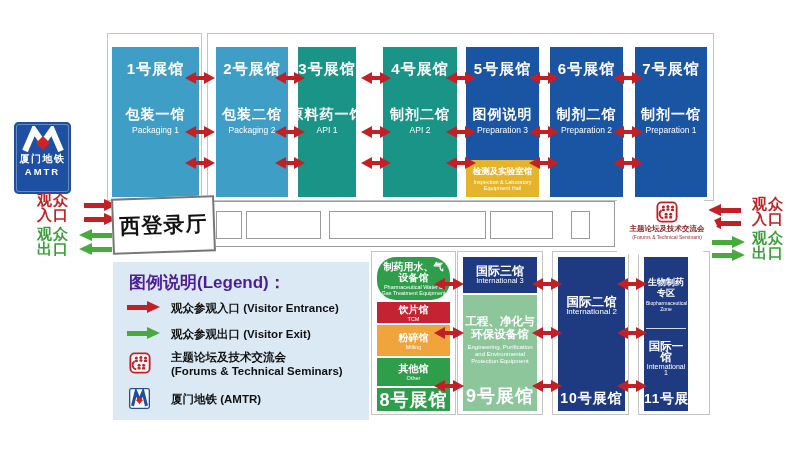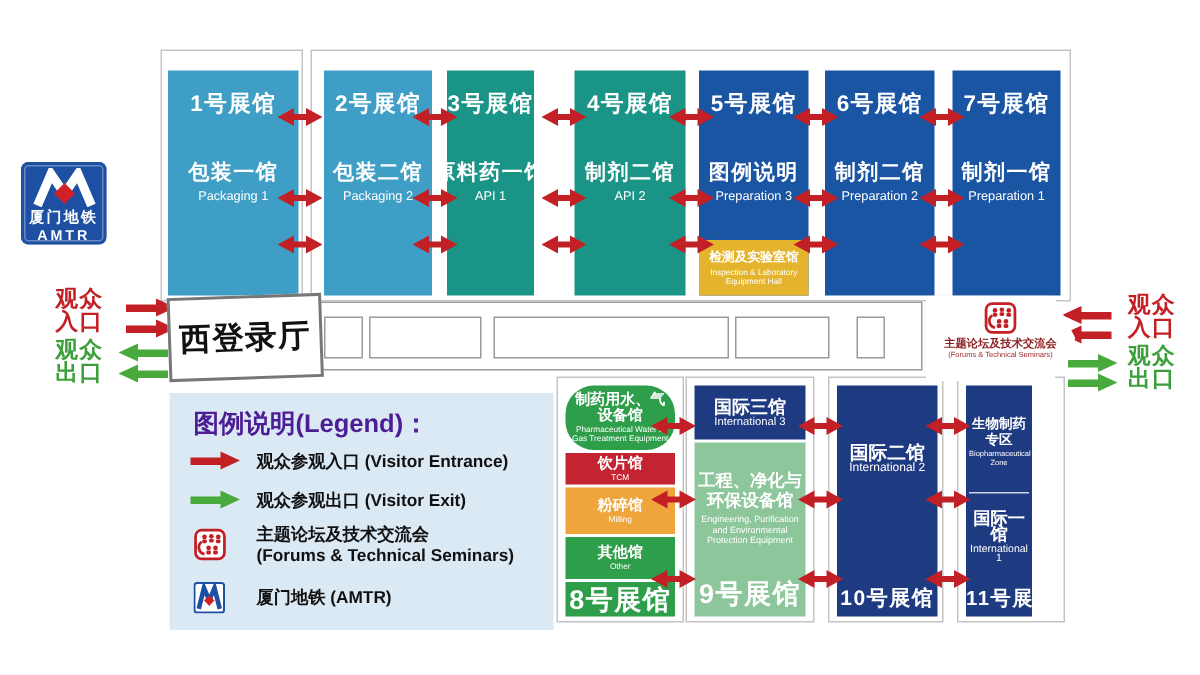--- a/index.html
+++ b/index.html
@@ -58,21 +58,21 @@
 
   .seminarbox { position:absolute; left:617px; top:197px; width:100px; height:57px; background:#fff;
               clip-path:polygon(0 0,85% 0,100% 50%,85% 100%,0 100%);
               filter:drop-shadow(0 0 1px #999);
               display:flex; flex-direction:column; align-items:center; z-index:4; }
   .seminarbox .inner { width:85%; display:flex; flex-direction:column; align-items:center; }
   .seminarbox .cn { font-size:7.5px; font-weight:bold; color:#8d1f1f; white-space:nowrap; margin-top:1px; }
   .seminarbox .en { font-size:5px; color:#a03030; white-space:nowrap; }
 
   
-  .amtr-logo { position:absolute; left:14px; top:108px; width:57px; height:55px; background:#1d4fa2;
+  .amtr-logo { position:absolute; left:14px; top:122px; width:57px; height:72px; background:#1d4fa2;
                border-radius:5px; display:flex; flex-direction:column; align-items:center;
                box-shadow:inset 0 0 0 2px #1d4fa2, inset 0 0 0 3px #ffffff55; }
   .amtr-logo .cn { color:#fff; font-size:10px; font-weight:bold; letter-spacing:1.5px; white-space:nowrap; }
   .amtr-logo .en { color:#fff; font-size:9.5px; font-weight:bold; letter-spacing:2px; }
 
   
   .legend { position:absolute; left:113px; top:262px; width:256px; height:158px; background:#dbe9f5; }
   .legend .title { position:absolute; left:16px; top:9px; font-size:17px; font-weight:bold; color:#4c1d95; }
   .legend .row { position:absolute; left:14px; display:flex; align-items:center; }
   .legend .icell { width:44px; position:relative; height:16px; flex:none; }

